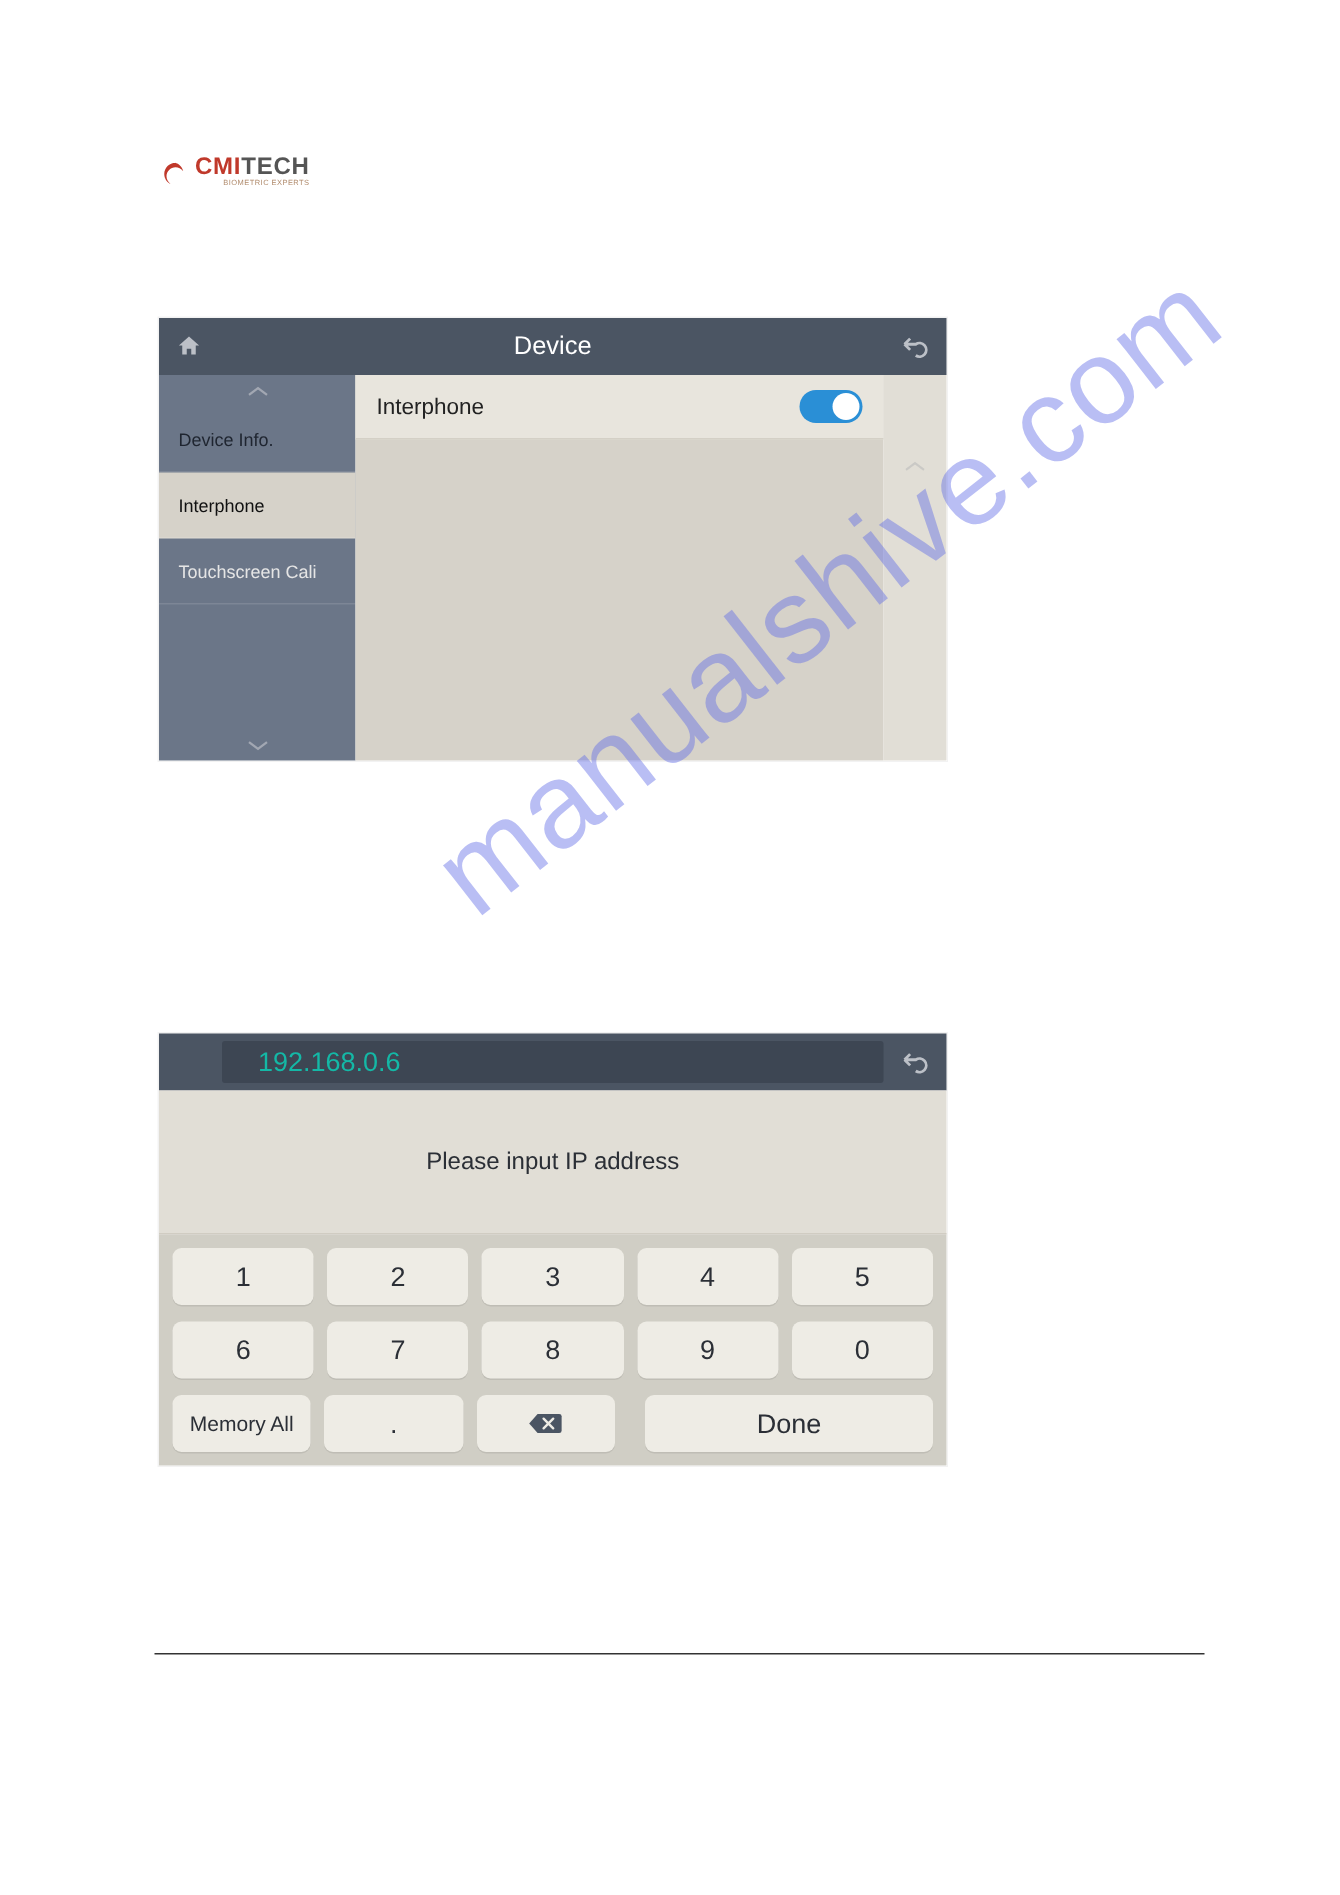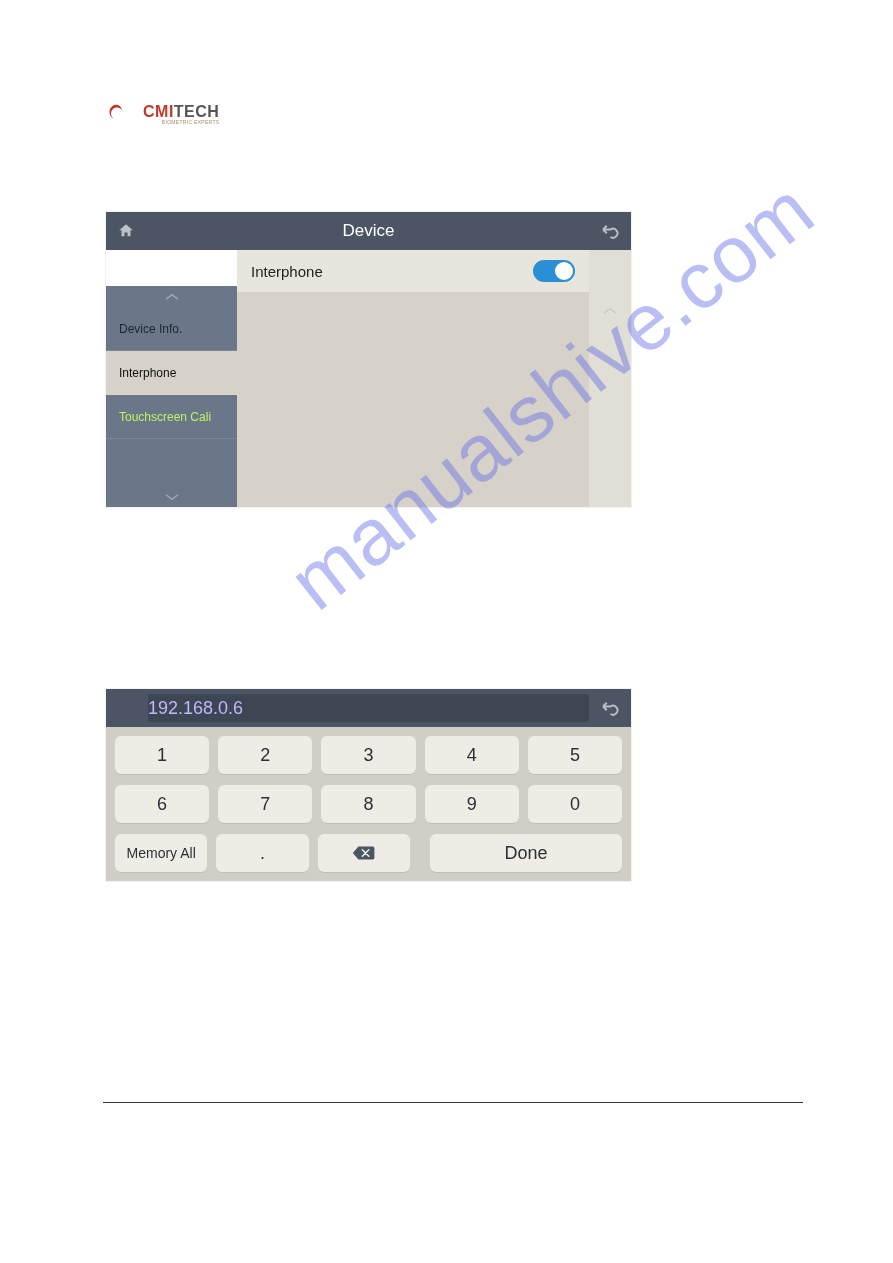--- a/index.html
+++ b/index.html
@@ -1,21 +1,21 @@
 <!DOCTYPE html>
 <html><head>
 <meta charset="utf-8">
 <style>
   html,body{margin:0;padding:0;background:#fff;font-family:-apple-system,BlinkMacSystemFont,"Segoe UI",Arial,sans-serif;}
   .page{width:893px;height:1263px;position:relative;}
   .content{position:absolute;left:103px;right:90px;top:0;bottom:0;}
   .hr{position:absolute;left:0;right:0;bottom:160px;height:1px;background:#333;}
 
   
-  .logo{position:absolute;left:5px;top:103px;display:flex;align-items:flex-start;gap:17px;}
+  .logo{position:absolute;left:5px;top:103px;display:flex;align-items:flex-end;gap:4px;}
   .logo-swirl{width:18px;height:18px;position:relative;}
   .logo-swirl svg{display:block;}
   .logo-text{font-size:16px;font-weight:600;letter-spacing:0.5px;}
   .logo-text .cmi{color:#c0392b;}
   .logo-text .tech{color:#555;}
   .logo-sub{font-size:5px;color:#b08a6b;letter-spacing:0.3px;margin-top:-2px;text-align:right;}
 
   
   .watermark{position:absolute;top:350px;left:130px;font-size:80px;font-weight:500;color:rgba(100,110,230,0.45);transform:rotate(-38deg);transform-origin:center;pointer-events:none;letter-spacing:1px;white-space:nowrap;}
 
@@ -23,39 +23,39 @@
   .shot{position:absolute;width:525px;left:3px;box-shadow:0 0 0 1px rgba(0,0,0,0.05);}
   .shot1{top:212px;}
   .shot2{top:689px;}
   .header{height:38px;background:#4b5563;color:#fff;display:flex;align-items:center;padding:0 10px;}
   .header-title{flex:1;text-align:center;font-size:17px;}
   .hicon{width:22px;opacity:0.85;}
   .hicon svg{display:block;}
 
   
   .s1body{display:flex;height:257px;}
-  .sidebar{width:131px;background:#6b7688;display:flex;flex-direction:column;margin-top:36px;}
+  .sidebar{width:131px;background:#6b7688;display:flex;flex-direction:column;}
   .sb-scroll{height:21px;display:flex;align-items:center;justify-content:center;}
   .sb-scroll svg{opacity:0.6;}
   .sb-item{height:43px;display:flex;align-items:center;padding-left:13px;font-size:12px;color:#1f2530;border-bottom:1px solid rgba(255,255,255,0.12);}
   .sb-item.active{background:#d6d2c9;color:#111;}
-  .sb-item.dim{color:#bef264;}
+  .sb-item.dim{color:#e5e5e5;}
   .main{flex:1;display:flex;}
   .list{flex:1;background:#d6d2c9;}
   .setrow{height:42px;background:#e8e5dd;display:flex;align-items:center;padding:0 14px;font-size:15px;color:#222;border-bottom:1px solid #d4d0c6;}
   .setrow .spacer{flex:1;}
   .toggle{width:42px;height:22px;border-radius:11px;background:#2a8fd6;position:relative;}
   .toggle::after{content:"";position:absolute;right:2px;top:2px;width:18px;height:18px;border-radius:50%;background:#fff;}
   .chev{color:#9aa0a8;font-size:18px;}
   .rightpad{width:42px;background:#e1ded6;display:flex;align-items:flex-start;justify-content:center;padding-top:55px;}
   .rightpad svg{opacity:0.25;}
 
   
   .header2{height:38px;background:#4b5563;display:flex;align-items:center;padding:0 10px;gap:10px;}
-  .ipt{flex:1;height:28px;background:#3d4653;color:#c4b5fd;font-size:18px;display:flex;align-items:center;padding:0 0;border-radius:2px;}
+  .ipt{flex:1;height:28px;background:#3d4653;color:#14b8a6;font-size:18px;display:flex;align-items:center;padding:0 24px;border-radius:2px;}
   .prompt{height:95px;background:#e1ded6;display:flex;align-items:center;justify-content:center;color:#2b2f36;font-size:16px;border-bottom:1px solid #d0ccc2;}
   .keypad{background:#d0cec5;padding:9px;display:flex;flex-direction:column;gap:11px;}
   .krow{display:flex;gap:9px;}
   .key{flex:1;height:38px;background:#eeece5;border-radius:6px;display:flex;align-items:center;justify-content:center;font-size:18px;color:#2b2f36;box-shadow:0 1px 0 rgba(0,0,0,0.08);}
   .key.wide{flex:2.08;margin-left:11px;}
   .key.small{font-size:14px;}
   .key svg{display:block;}
 </style>
 </head>
 <body>
@@ -126,20 +126,21 @@
     <div class="shot shot2">
       <div class="header2">
         <div style="width:22px"></div>
         <div class="ipt">192.168.0.6</div>
         <div class="hicon">
           <svg width="20" height="18" viewBox="0 0 24 24" fill="none" stroke="#d0d3d9" stroke-width="2.5">
               <path d="M4 10l5-5M4 10l5 5M4 10h10a6 6 0 1 1 0 10"></path>
             </svg>
         </div>
       </div>
+      <div class="prompt">Please input IP address</div>
       <div class="keypad">
         <div class="krow">
           <div class="key">1</div>
           <div class="key">2</div>
           <div class="key">3</div>
           <div class="key">4</div>
           <div class="key">5</div>
         </div>
         <div class="krow">
           <div class="key">6</div>

